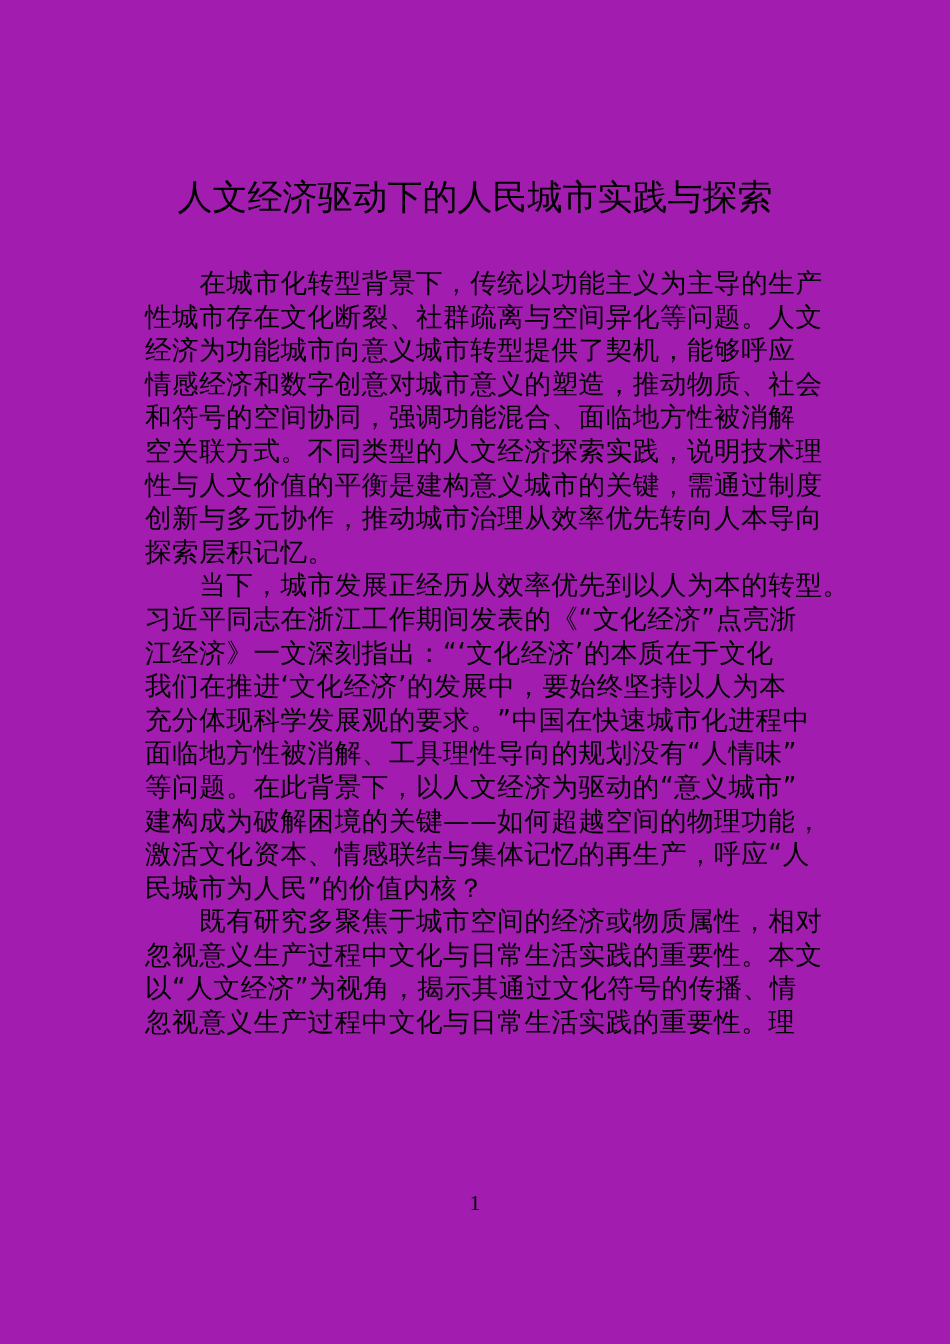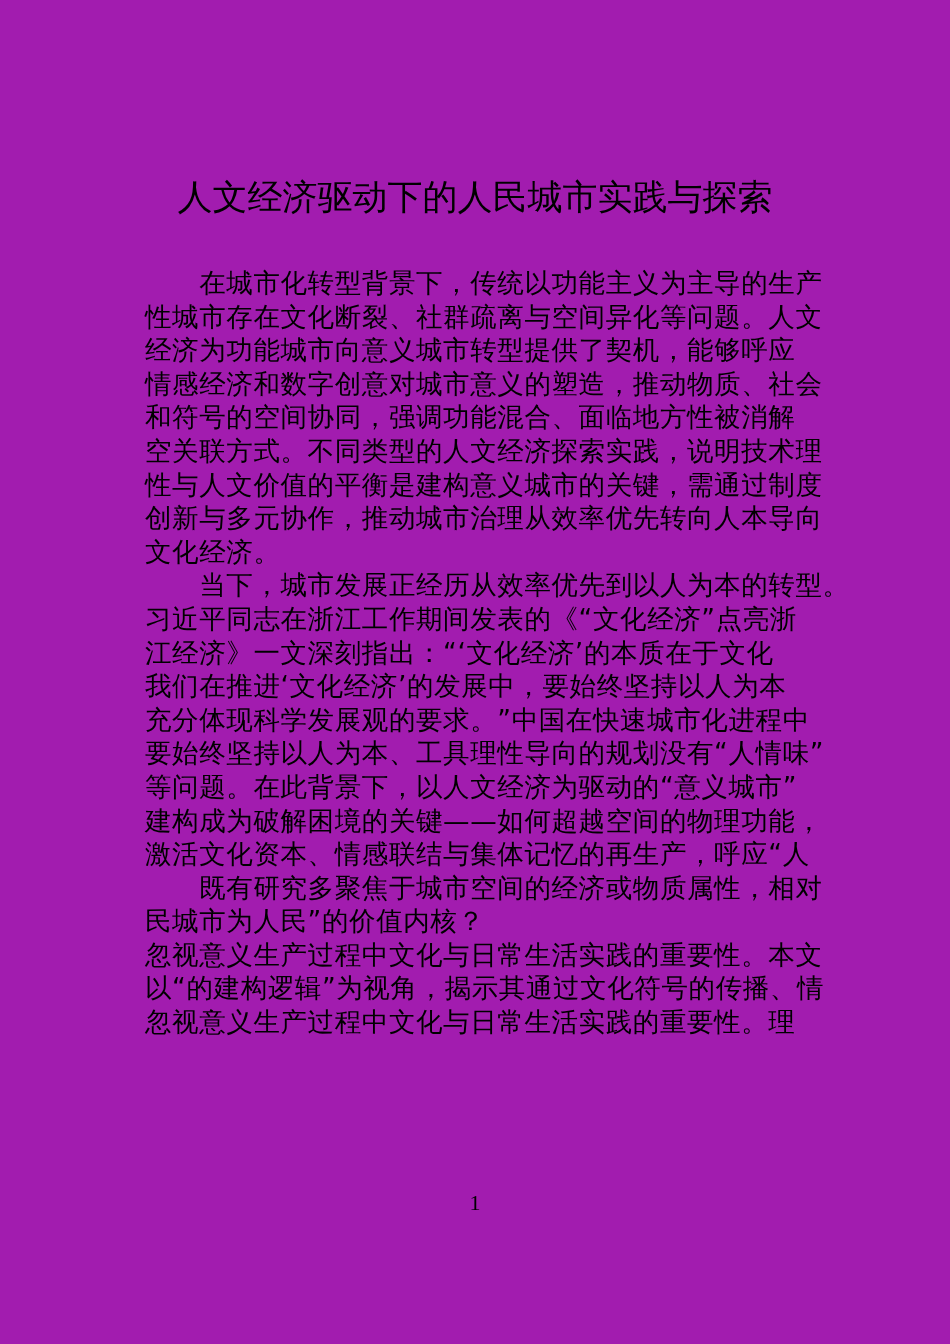--- a/index.html
+++ b/index.html
@@ -66,31 +66,31 @@
 
   <div class="body-text">
     <span class="line">　　在城市化转型背景下，传统以功能主义为主导的生产</span>
     <span class="line">性城市存在文化断裂、社群疏离与空间异化等问题。人文</span>
     <span class="line">经济为功能城市向意义城市转型提供了契机，能够呼应</span>
     <span class="line">情感经济和数字创意对城市意义的塑造，推动物质、社会</span>
     <span class="line">和符号的空间协同，强调功能混合、面临地方性被消解</span>
     <span class="line">空关联方式。不同类型的人文经济探索实践，说明技术理</span>
     <span class="line">性与人文价值的平衡是建构意义城市的关键，需通过制度</span>
     <span class="line">创新与多元协作，推动城市治理从效率优先转向人本导向</span>
-    <span class="line">文化经济。</span>
+    <span class="line">探索层积记忆。</span>
     <span class="line">　　当下，城市发展正经历从效率优先到以人为本的转型。</span>
     <span class="line">习近平同志在浙江工作期间发表的《“文化经济”点亮浙</span>
     <span class="line">江经济》一文深刻指出：“‘文化经济’的本质在于文化</span>
     <span class="line">我们在推进‘文化经济’的发展中，要始终坚持以人为本</span>
     <span class="line">充分体现科学发展观的要求。”中国在快速城市化进程中</span>
-    <span class="line">要始终坚持以人为本、工具理性导向的规划没有“人情味”</span>
+    <span class="line">面临地方性被消解、工具理性导向的规划没有“人情味”</span>
     <span class="line">等问题。在此背景下，以人文经济为驱动的“意义城市”</span>
     <span class="line">建构成为破解困境的关键——如何超越空间的物理功能，</span>
     <span class="line">激活文化资本、情感联结与集体记忆的再生产，呼应“人</span>
+    <span class="line">民城市为人民”的价值内核？</span>
     <span class="line">　　既有研究多聚焦于城市空间的经济或物质属性，相对</span>
-    <span class="line">民城市为人民”的价值内核？</span>
     <span class="line">忽视意义生产过程中文化与日常生活实践的重要性。本文</span>
-    <span class="line">以“的建构逻辑”为视角，揭示其通过文化符号的传播、情</span>
+    <span class="line">以“人文经济”为视角，揭示其通过文化符号的传播、情</span>
     <span class="line">忽视意义生产过程中文化与日常生活实践的重要性。理</span>
   </div>
 
   <div class="page-number">1</div>
 </div>
 
 </body></html>

